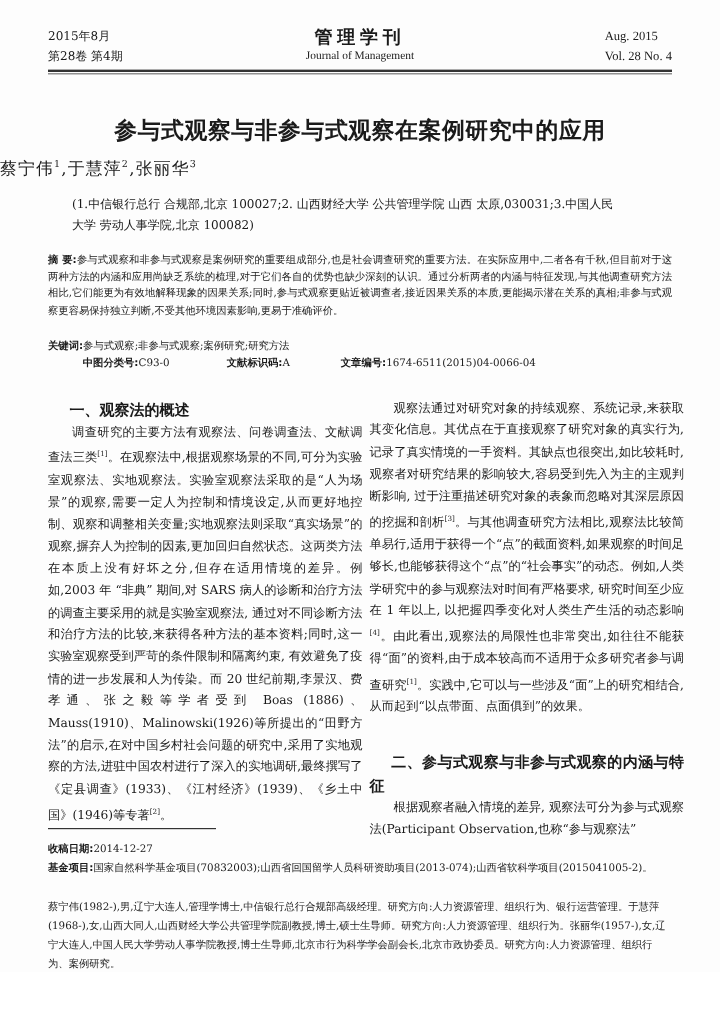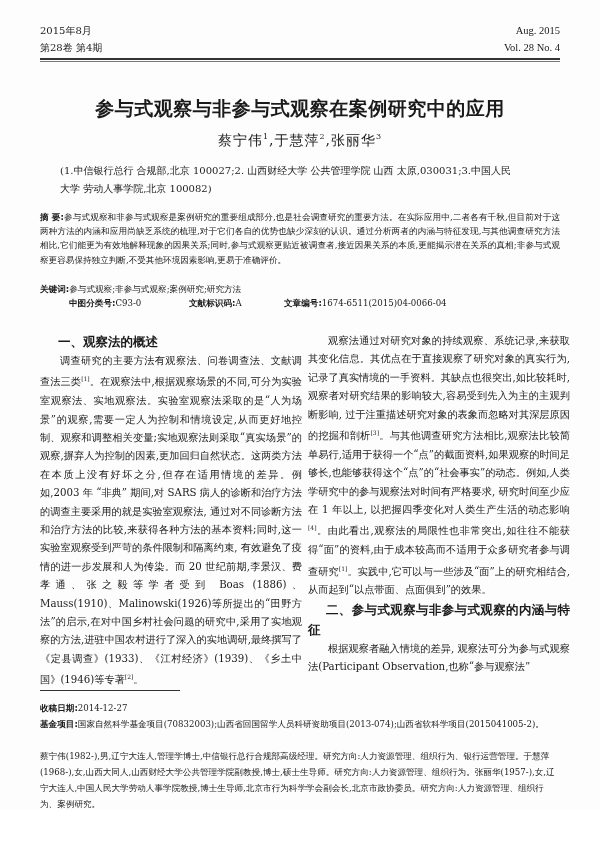--- a/index.html
+++ b/index.html
@@ -4,48 +4,48 @@
 <style>
   html, body { margin: 0; padding: 0; background: #ffffff; }
   body { width: 600px; height: 850px; position: relative; overflow: hidden;
          font-family: "DejaVu Serif", "Liberation Serif", serif; color: #1a1a1a; }
   .page { position: absolute; left: 0; top: 0; width: 600px; height: 810px; background: #fdfdfd; }
 
   
   .hdr { position: absolute; left: 40px; right: 40px; top: 22px; height: 44px; }
   .hdr-left, .hdr-right { position: absolute; top: 0; font-size: 10px; line-height: 17px; }
   .hdr-left { left: 0; }
-  .hdr-right { right: 0; text-align: right; font-family: "Liberation Serif", serif; font-size: 10.5px; }
+  .hdr-right { right: 0; text-align: left; font-family: "Liberation Serif", serif; font-size: 10.5px; }
   .hdr-center { position: absolute; left: 0; right: 0; top: 0; text-align: center; }
   .hdr-logo { font-size: 15px; font-weight: bold; letter-spacing: 4px; line-height: 18px; font-family: "DejaVu Serif", serif; }
   .hdr-sub { font-size: 9.5px; line-height: 14px; font-family: "Liberation Serif", serif; }
   .hdr-rule { position: absolute; left: 40px; right: 40px; top: 58px; border-top: 2px solid #333; }
   .hdr-rule2 { position: absolute; left: 40px; right: 40px; top: 61px; border-top: 1px solid #777; }
 
   
   .title { position: absolute; left: 0; right: 0; top: 96px; text-align: center;
            font-family: "DejaVu Sans", sans-serif; font-weight: bold; font-size: 19px; letter-spacing: 0.5px; }
-  .authors { position: absolute; left: 0; right: 0; top: 132px; text-align: center; font-size: 14px; letter-spacing: 1px; }
+  .authors { position: absolute; left: 0; right: 0; top: 132px; text-align: left; font-size: 14px; letter-spacing: 1px; }
   .authors sup { font-size: 8px; }
   .affil { position: absolute; left: 60px; right: 60px; top: 162px; text-align: left; font-size: 10px; line-height: 18px; }
 
   
   .abstract { position: absolute; left: 40px; right: 40px; top: 210px; font-size: 8.6px; line-height: 14.2px; text-align: justify; }
   .abstract b { font-family: "DejaVu Sans", sans-serif; margin-top: 12px; }
   .keywords { position: absolute; left: 40px; right: 40px; top: 282px; font-size: 8.6px; line-height: 14px; }
   .classline { position: absolute; left: 40px; right: 40px; top: 296px; font-size: 8.6px; line-height: 14px; display: flex; }
   .classline b { font-family: "DejaVu Sans", sans-serif; padding-left: 29px; }
   .cl1 { width: 120px; } .cl2 { width: 95px; }
 
   
   .col { position: absolute; top: 332px; width: 262px; font-size: 10.2px; line-height: 18.4px; text-align: justify; }
   .col-left { left: 40px; }
   .col-right { left: 308px; width: 262px; }
   .h1 { font-family: "DejaVu Sans", sans-serif; font-weight: bold; font-size: 12.5px; line-height: 20px; padding-left: 18px; }
-  .h1r { font-family: "DejaVu Sans", sans-serif; font-weight: bold; font-size: 12.5px; line-height: 20px; text-indent: 18px; }
+  .h1r { font-family: "DejaVu Sans", sans-serif; font-weight: bold; font-size: 12.5px; line-height: 20px; text-indent: 18px; margin-top: 25px; }
   .para { text-indent: 20px; margin: 0; }
   .para sup { font-size: 6px; }
 
   
   .fn-rule { position: absolute; left: 40px; top: 690px; width: 140px; border-top: 1px solid #333; }
   .fn { position: absolute; left: 40px; right: 40px; font-size: 8.6px; line-height: 16px; justify-content: space-between; }
   .fn b { font-family: "DejaVu Sans", sans-serif; }
   .fn-recv { top: 700px; }
   .fn-fund { top: 716px; }
   .fn-auth { top: 748px; }
@@ -56,20 +56,24 @@
 </style>
 </head>
 <body>
 
 <div class="page">
 
   <div class="hdr">
     <div class="hdr-left">
       <div>2015年8月</div>
       <div>第28卷  第4期</div>
+    </div>
+    <div class="hdr-center">
+      <div class="hdr-logo">管理学刊</div>
+      <div class="hdr-sub">Journal of Management</div>
     </div>
     <div class="hdr-right">
       <div>Aug. 2015</div>
       <div>Vol. 28  No. 4</div>
     </div>
   </div>
   <div class="hdr-rule"></div>
   <div class="hdr-rule2"></div>
 
   <div class="title">参与式观察与非参与式观察在案例研究中的应用</div>

